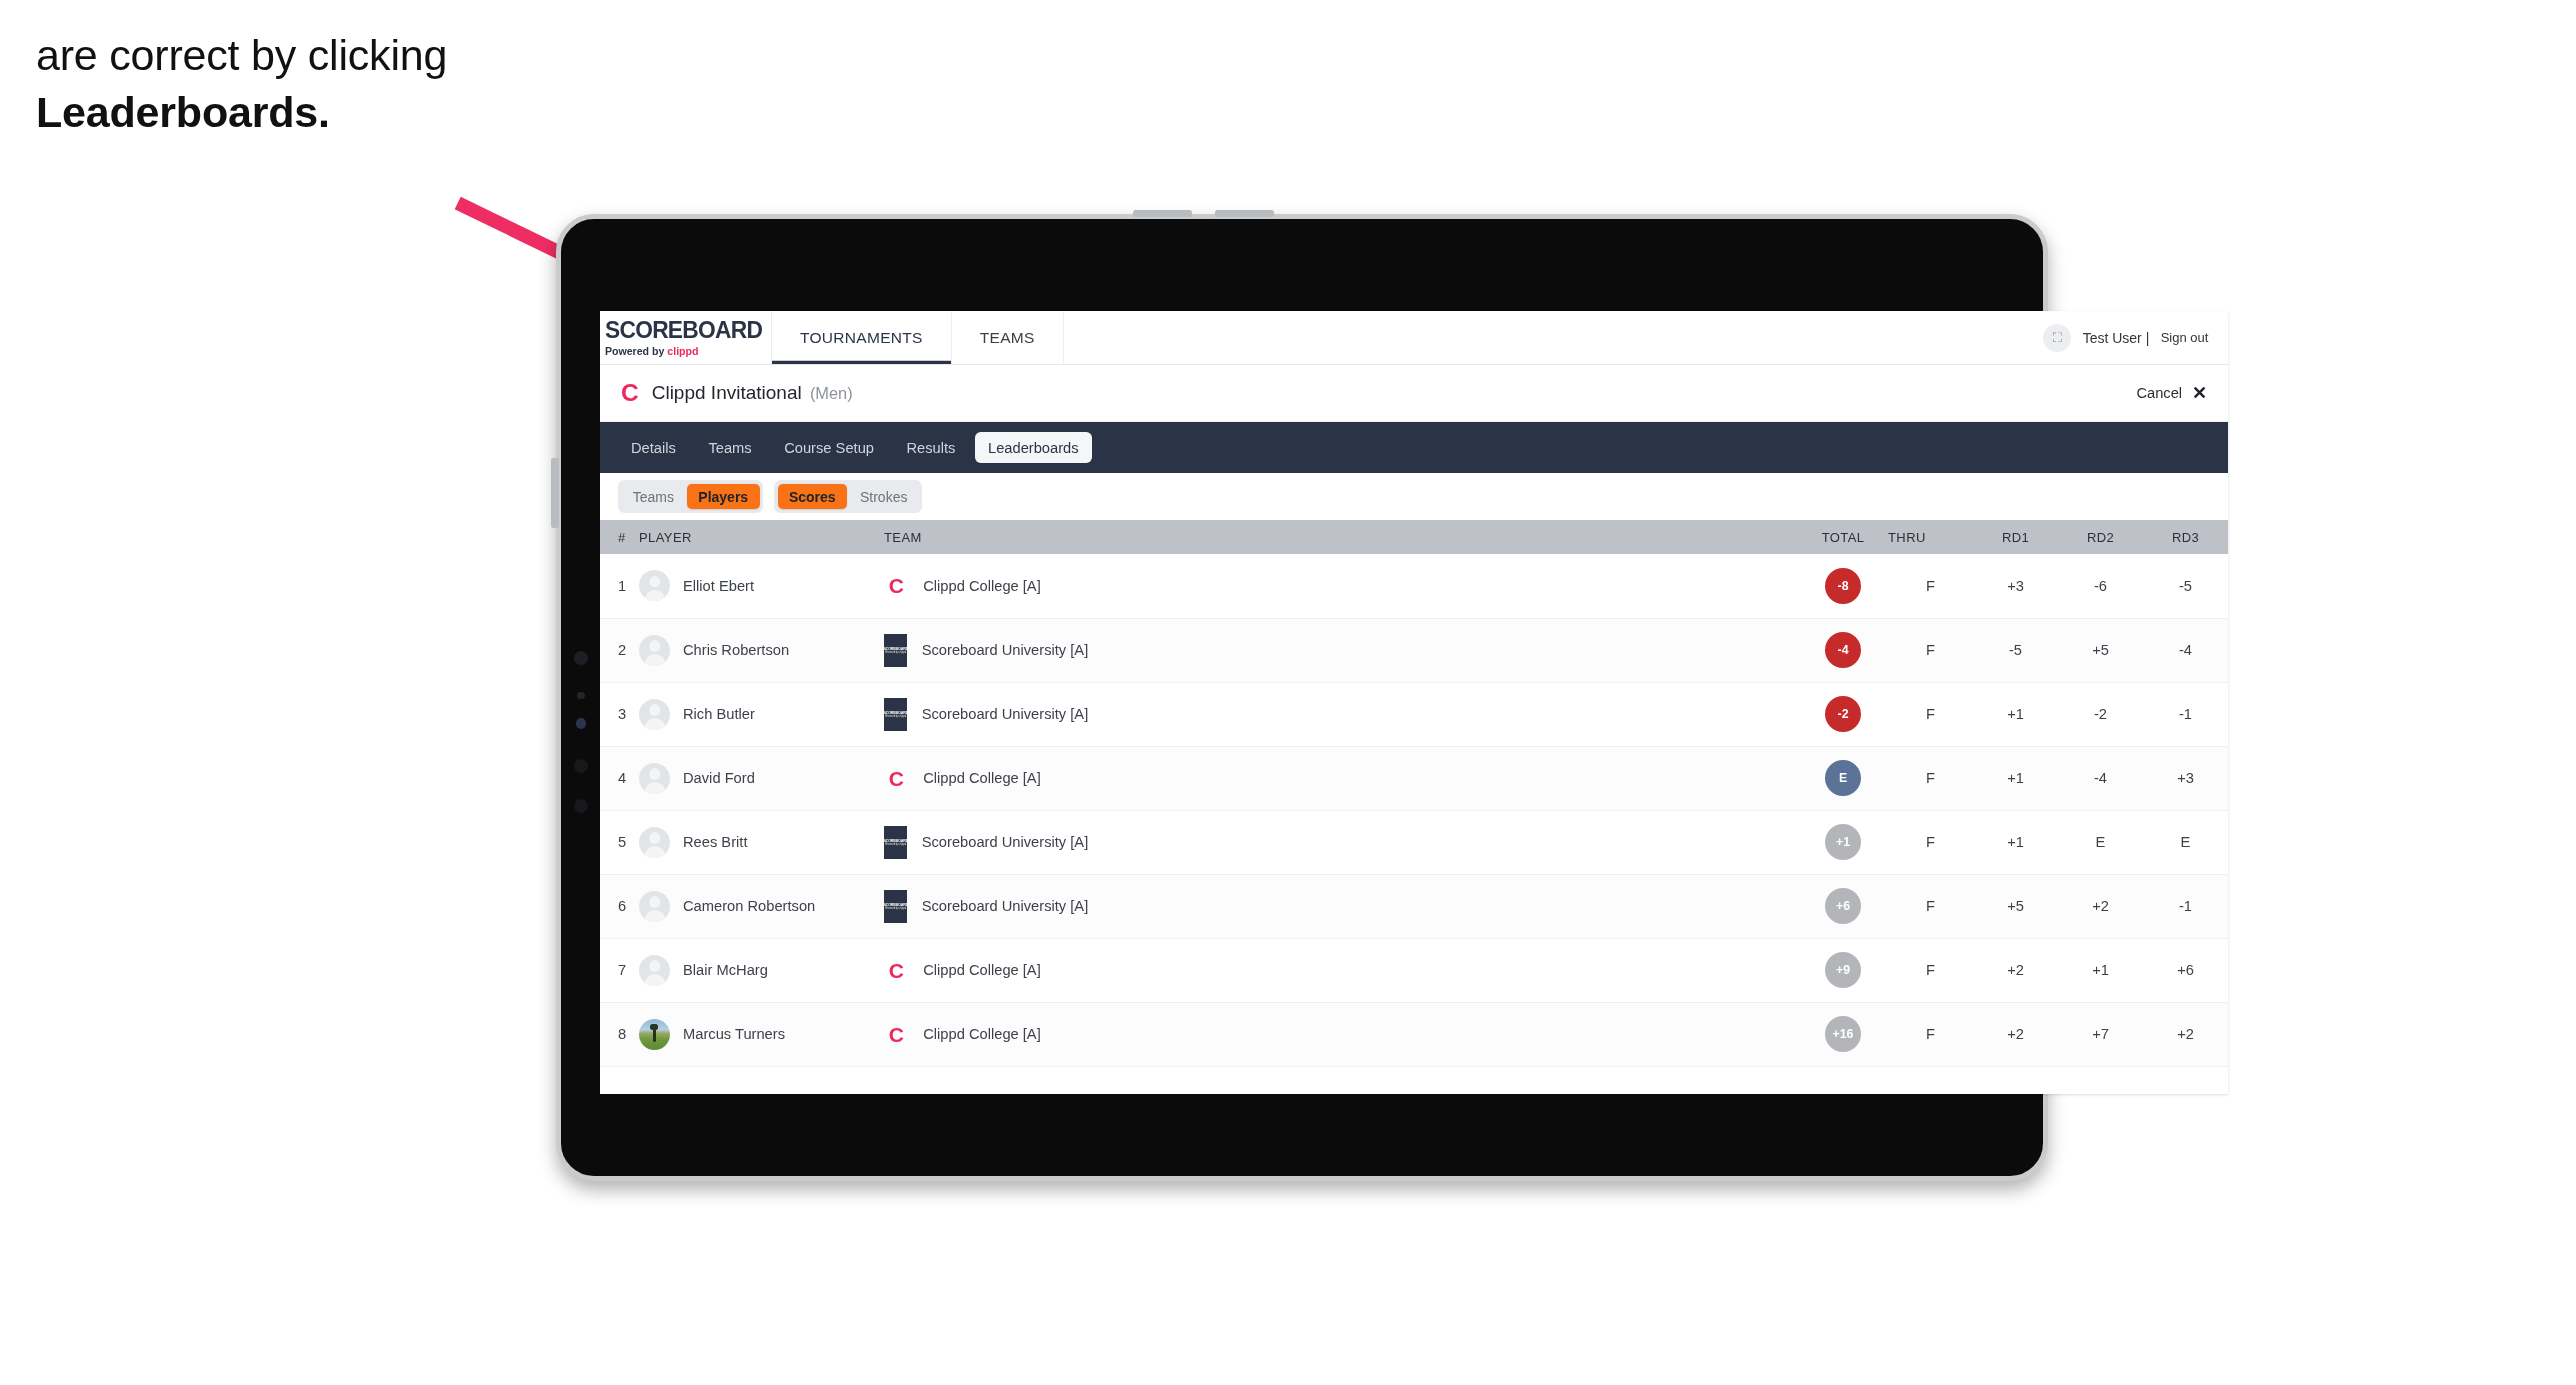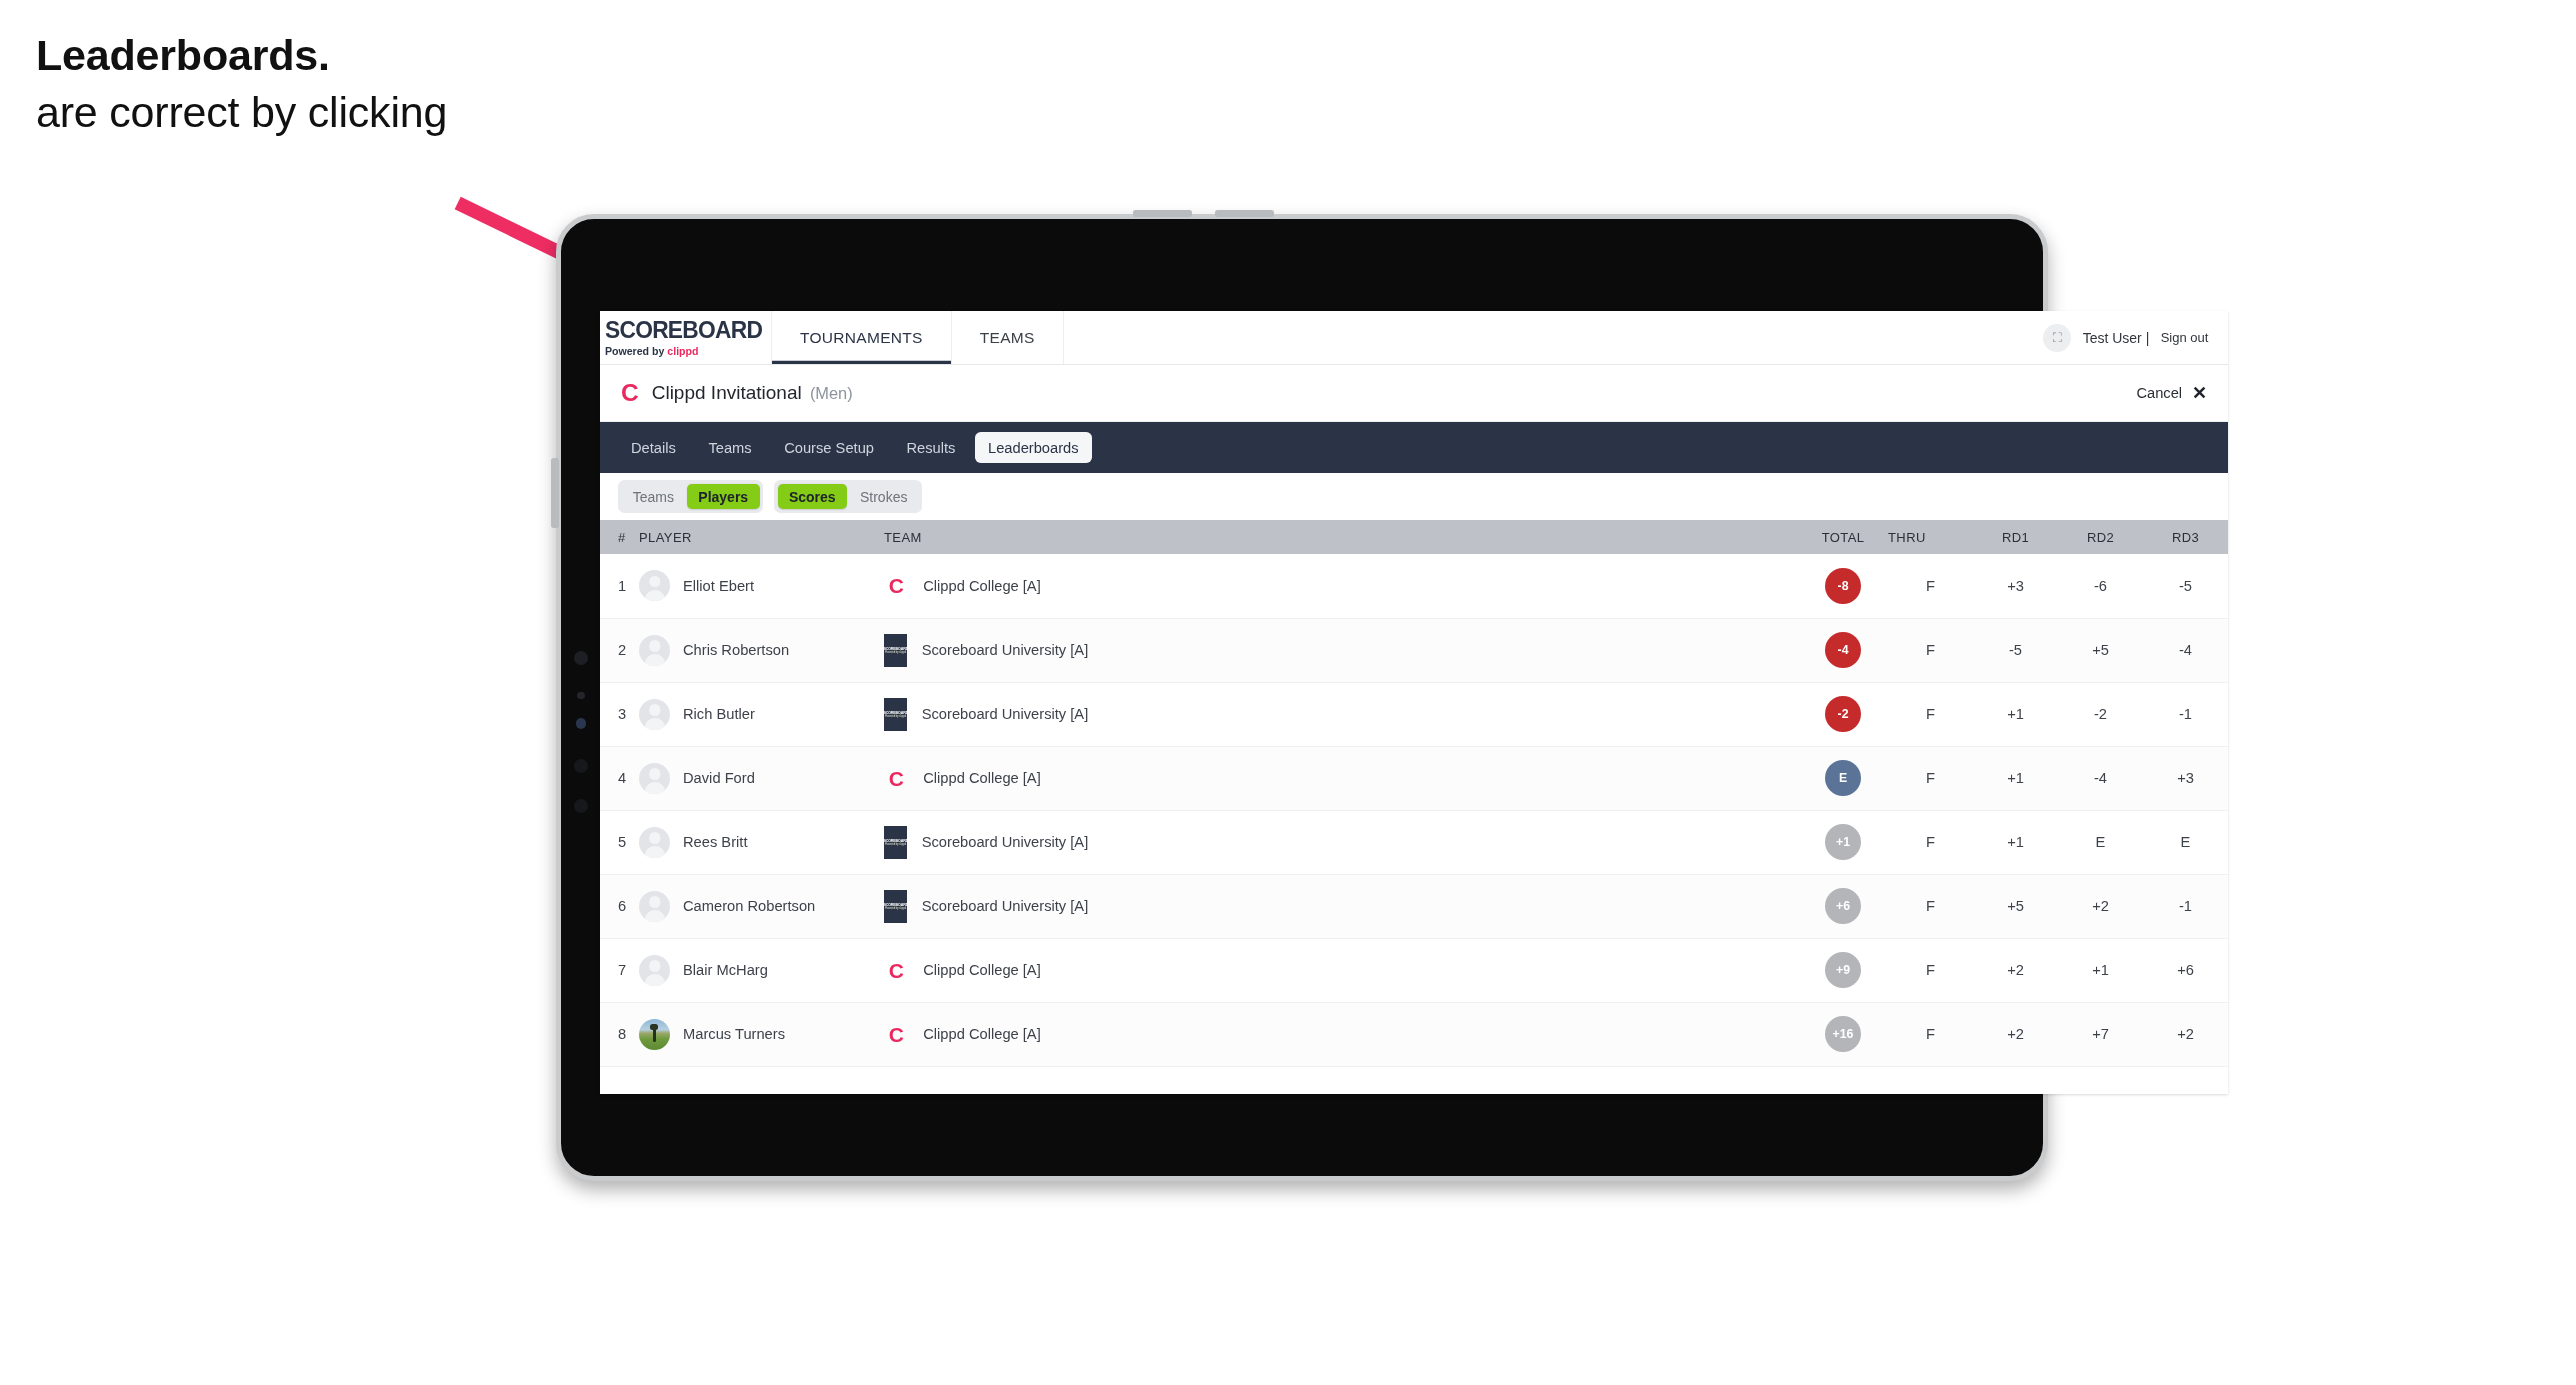--- a/index.html
+++ b/index.html
@@ -77,21 +77,21 @@
 
   
   .tabstrip { background:#2b3447; height:51px; display:flex; align-items:center; padding:0 18px; gap:6.5px; }
   .tab { font-size:14.7px; color:#cfd4dd; padding:7.4px 13px; border-radius:5.7px; }
   .tab.selected { background:#f4f6f8; color:#2b3447; font-weight:400; }
 
   
   .toggle-row { height:47px; display:flex; align-items:center; padding:0 18px; gap:11.4px; background:#fff; }
   .toggle-group { background:#e9eaed; border-radius:6.5px; padding:3.3px; display:flex; gap:1.6px; }
   .toggle { font-size:14px; color:#6d737c; padding:4.9px 11.4px; border-radius:4.9px; }
-  .toggle.on { background:#84cc16; color:#20242a; font-weight:600; box-shadow:0 0.8px 1.6px rgba(0,0,0,0.12); }
+  .toggle.on { background:#f97316; color:#20242a; font-weight:600; box-shadow:0 0.8px 1.6px rgba(0,0,0,0.12); }
 
   
   table.lb { width:100%; border-collapse:collapse; table-layout:fixed; }
   table.lb thead th { background:#bec2c8; color:#2b3038; font-size:13px; font-weight:400; letter-spacing:0.4px; height:34px; text-align:left; }
   .col-rank { width:39px; padding-left:18px; }
   .col-player { width:245px; }
   .col-team { width:auto; }
   .col-total { width:90px; text-align:center !important;margin-top:40px; }
   .col-thru { width:85px; text-align:center; }
   .col-rd { width:85px; text-align:center !important; }
@@ -120,22 +120,22 @@
   .badge.under { background:#c62b2b; }
   .badge.even  { background:#5b7397; }
   .badge.over  { background:#b3b5b8; }
 </style>
 </head>
 <body>
 
 <div id="stage">
 
   <div id="caption">
+    <span class="line">are correct by clicking</span>
     <span class="line bold">Leaderboards.</span>
-    <span class="line">are correct by clicking</span>
   </div>
 
   <svg id="arrow" viewBox="0 0 760 380">
     <line x1="40" y1="18" x2="620" y2="300" stroke="#ee2d63" stroke-width="17" stroke-linecap="butt"></line>
     <polygon points="672,344 576,302 598,286 618,260 624,244" fill="#ee2d63"></polygon>
     <polygon points="680,348 572,300 606,252" fill="#ee2d63"></polygon>
   </svg>
 
   <div id="tablet">
     <div class="btn-side btn-top1"></div>

